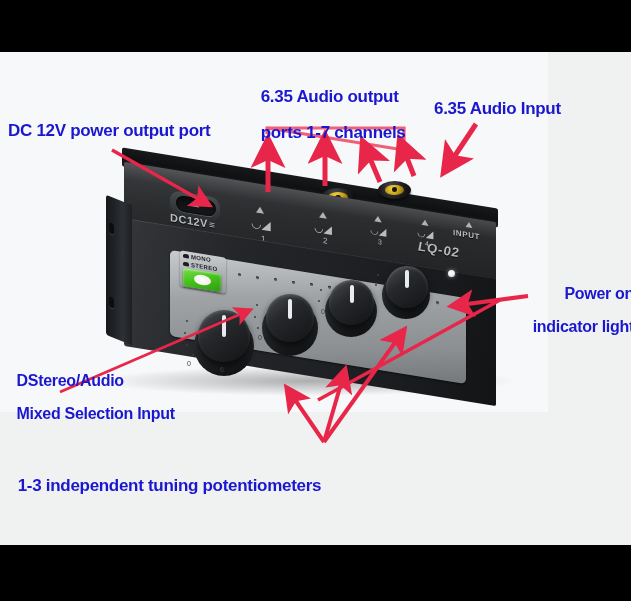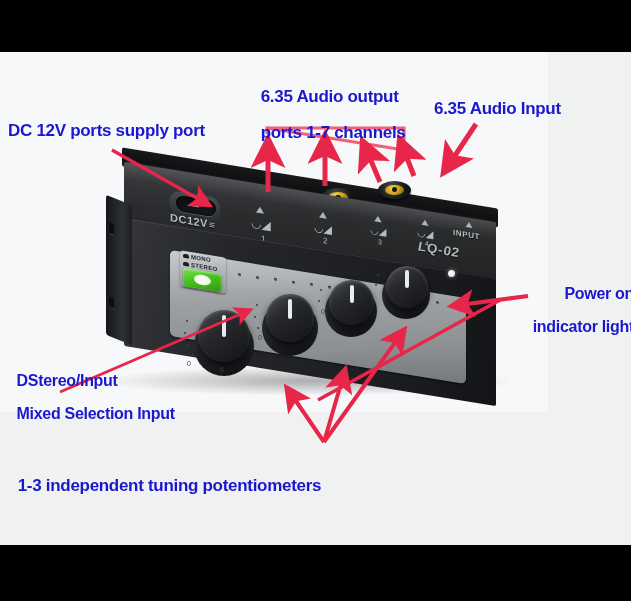--- a/index.html
+++ b/index.html
@@ -292,36 +292,36 @@
 
     <line x1="60" y1="392" x2="250" y2="310" stroke="#e8264a" stroke-width="2.8" marker-end="url(#ah)"></line>
 
     <line x1="324" y1="442" x2="287" y2="388" stroke="#e8264a" stroke-width="4" marker-end="url(#ah)"></line>
     <line x1="324" y1="442" x2="345" y2="370" stroke="#e8264a" stroke-width="4" marker-end="url(#ah)"></line>
     <line x1="324" y1="442" x2="404" y2="330" stroke="#e8264a" stroke-width="4" marker-end="url(#ah)"></line>
     <line x1="318" y1="400" x2="500" y2="300" stroke="#e8264a" stroke-width="3.6"></line>
     <line x1="160" y1="404" x2="424" y2="408" stroke="#e8264a" stroke-width="0"></line>
   </svg>
 
-  <div class="lbl" style="left:8px;top:122px;font-size:17px;"><span>DC 12V ports supply port</span></div>
+  <div class="lbl" style="left:8px;top:122px;font-size:17px;"><span>DC 12V power output port</span></div>
 
   <div class="lbl c" style="left:243px;top:70px;font-size:17px;">
     <span>6.35 Audio output</span><br>
     <span>ports 1-7 channels</span>
   </div>
 
   <div class="lbl" style="left:434px;top:100px;font-size:17px;text-align:center;"><span>6.35 Audio Input</span></div>
 
   <div class="lbl r" style="right:-3px;top:269px;font-size:16px;">
     <span>Power on</span><br>
     <span>indicator light</span>
   </div>
 
   <div class="lbl c" style="left:0px;top:356px;width:204px;font-size:16px;">
-    <span>DStereo/Input</span><br>
+    <span>DStereo/Audio</span><br>
     <span>Mixed Selection Input</span>
   </div>
 
   <div class="lbl c" style="left:0px;top:457px;width:631px;font-size:17px;line-height:1.12;">
     <span>1-3 independent tuning potentiometers</span><br>
   </div>
 
   <div class="bar" id="bar-top"></div>
   <div class="bar" id="bar-bot"></div>
 </div>

